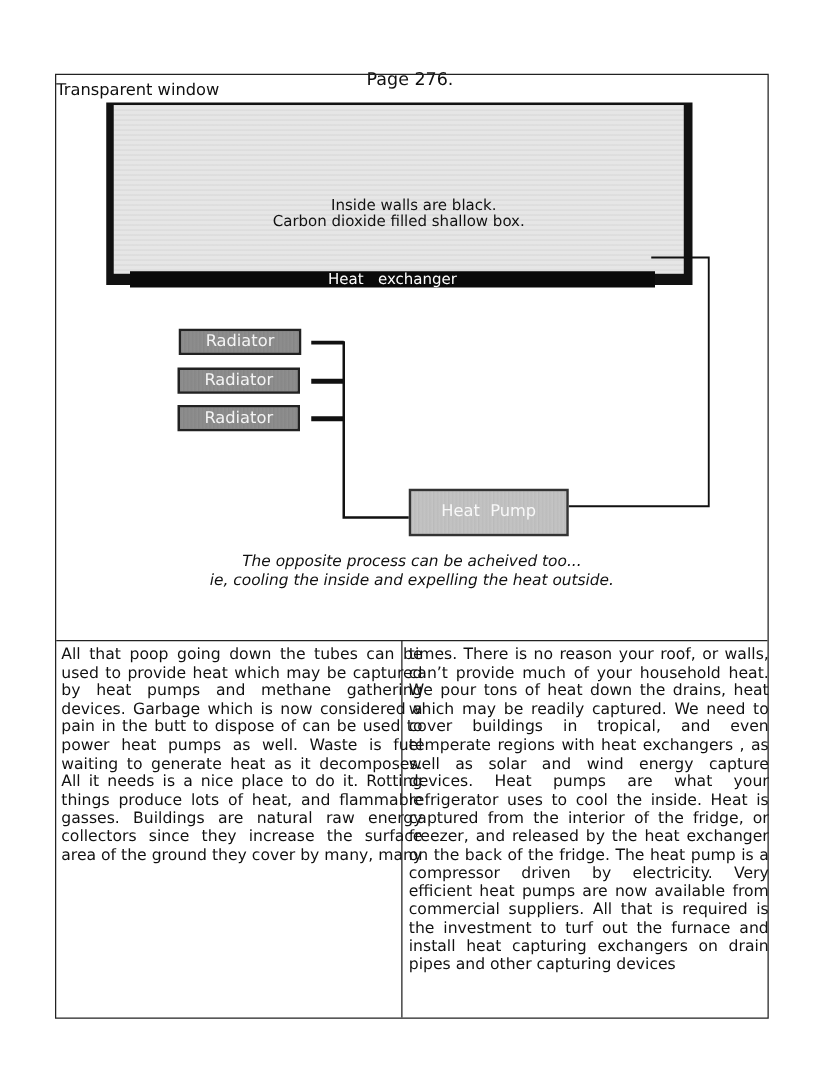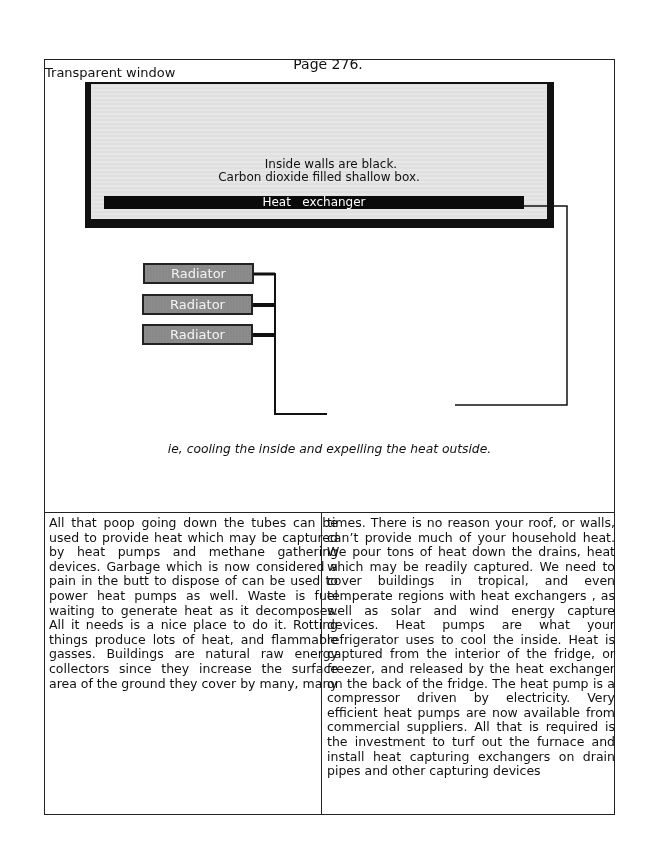--- a/index.html
+++ b/index.html
@@ -13,24 +13,24 @@
   .win-label { position: absolute; top: 5px; left: 0; width: 569px; 
                font-size: 13px; }
   .co2-box { position: absolute; left: 40px; top: 22px; width: 469px; height: 146px;
              box-sizing: border-box; border-left: 6px solid #111; border-right: 7px solid #111;
              border-bottom: 9px solid #111; border-top: 2px solid #111;
              background: repeating-linear-gradient(0deg, #e6e6e6 0px, #e6e6e6 2px, #d8d8d8 3px, #e9e9e9 4px); }
   .co2-title { position: absolute; left: 0; top: 54px; width: 100%; text-align: center;
                font-size: 12px; margin-top: 32px; }
   .co2-sub { position: absolute; left: 12px; top: 73px; width: 100%; text-align: center;
              font-size: 12px; }
-  .hx-bar { position: absolute; left: 13px; top: 112px; width: 420px; height: 13px;
+  .hx-bar { position: absolute; left: 13px; top: 133px; width: 420px; height: 13px;
             background: #0a0a0a; color: #fff; font-size: 12px; line-height: 13px;
             text-align: center; white-space: pre; }
-  .radiator { position: absolute; width: 111px; height: 21px; box-sizing: border-box;
+  .radiator { position: absolute; width: 98px; height: 21px; box-sizing: border-box;
               border: 2px solid #222; color: #f4f4f4; font-size: 13px; line-height: 17px;
               text-align: center;
               background: repeating-linear-gradient(90deg, #888 0px, #8e8e8e 2px, #848484 3px); }
   .heat-pump { position: absolute; left: 282px; top: 331px; width: 128px; height: 38px;
                box-sizing: border-box; border: 2px solid #333; color: #f8f8f8; font-size: 13px;
                line-height: 34px; text-align: center; white-space: pre;
                background: repeating-linear-gradient(90deg, #bdbdbd 0px, #c4c4c4 2px, #b8b8b8 3px); }
   .pipes { position: absolute; left: 0; top: 0; }
   .caption { position: absolute; top: 382px; left: 0; width: 569px; text-align: center;
              font-style: italic; font-size: 12.3px; line-height: 15px; }
@@ -68,22 +68,24 @@
       <line x1="204" y1="245" x2="230" y2="245" stroke="#111" stroke-width="4"></line>
       <line x1="204" y1="275" x2="230" y2="275" stroke="#111" stroke-width="4"></line>
 
       <polyline points="230,213 230,354 282,354" fill="none" stroke="#111" stroke-width="2"></polyline>
     </svg>
 
     <div class="radiator" style="left:98px; top:203px;">Radiator</div>
     <div class="radiator" style="left:97px; top:234px;">Radiator</div>
     <div class="radiator" style="left:97px; top:264px;">Radiator</div>
 
+    <div class="heat-pump">Heat  Pump</div>
 
     <div class="caption">
+      <div>The opposite process can be acheived too...</div>
       <div>ie, cooling the inside and expelling the heat outside.</div>
     </div>
   </div>
 
   <div class="divider"></div>
   <div class="col-sep"></div>
 
   <div class="col col-left">
     <p>All that poop going down the tubes can be used to provide heat which may be captured by heat pumps and methane gathering devices. Garbage which is now considered a pain in the butt to dispose of can be used to power heat pumps as well. Waste is fuel waiting to generate heat as it decomposes. All it needs is a nice place to do it. Rotting things produce lots of heat, and flammable gasses. Buildings are natural raw energy collectors since they increase the surface area of the ground they cover by many, many</p>
   </div>

